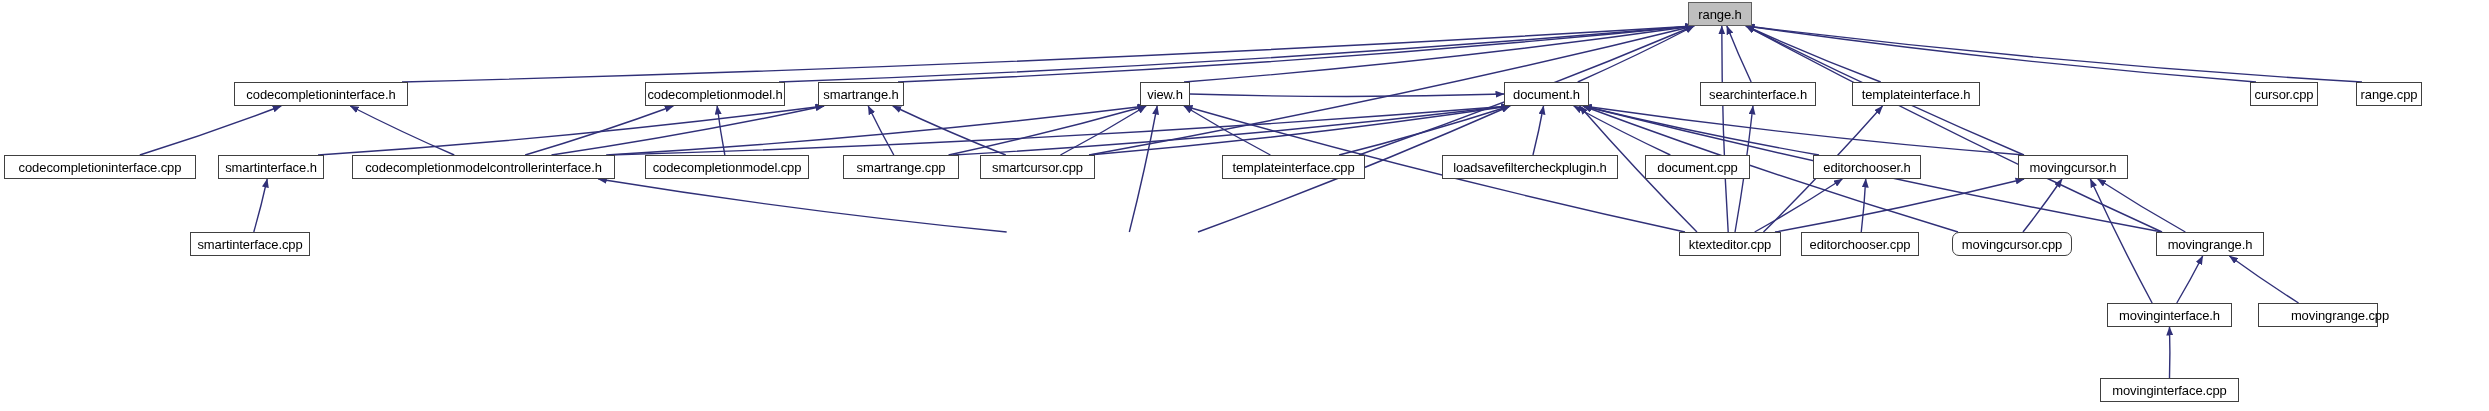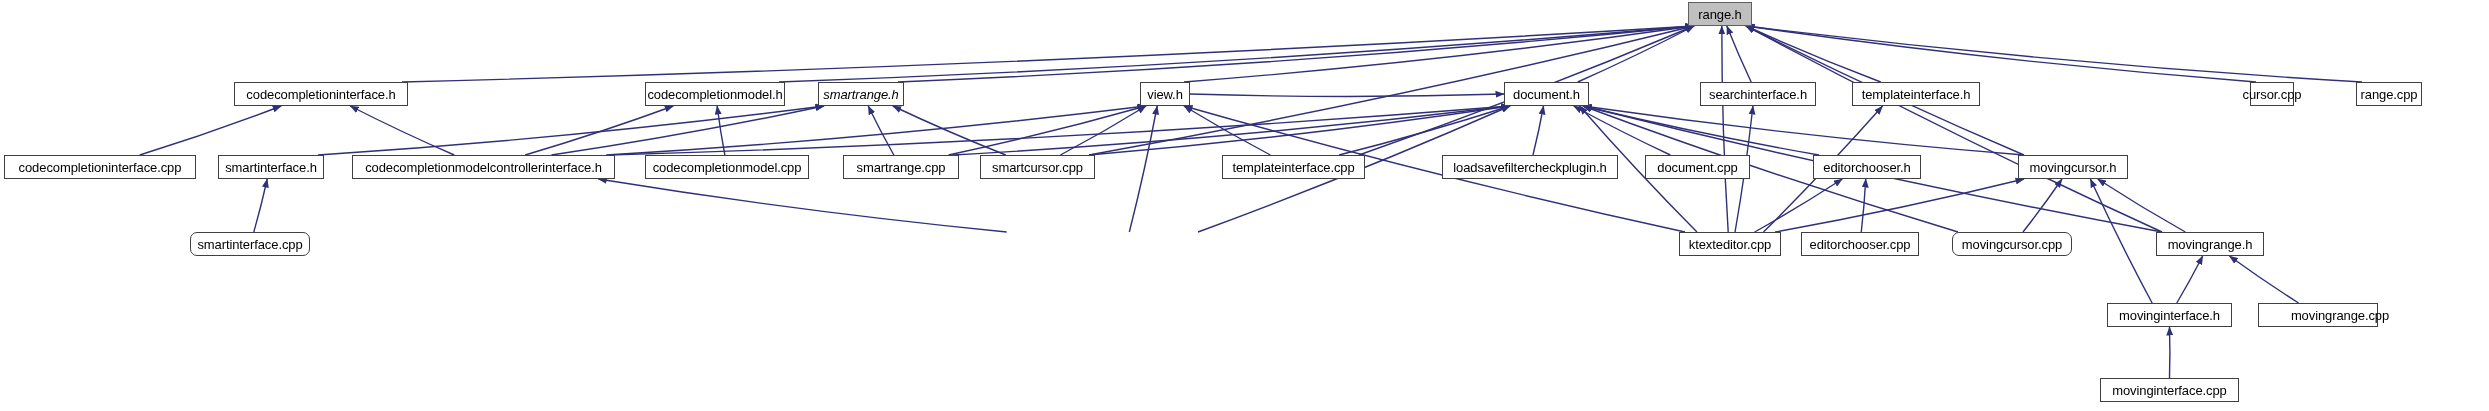--- a/index.html
+++ b/index.html
@@ -123,36 +123,36 @@
   <div id="node-layer">
       <div class="node root" style="left: 1688px; top: 2px; width: 64px;">
         <span class="node-label">range.h</span>
       </div>
       <div class="node" style="left: 234px; top: 82px; width: 174px;">
         <span class="node-label">codecompletioninterface.h</span>
       </div>
       <div class="node" style="left: 645px; top: 82px; width: 140px;">
         <span class="node-label">codecompletionmodel.h</span>
       </div>
-      <div class="node" style="left: 818px; top: 82px; width: 86px; font-style: italic;">
+      <div class="node" style="left: 818px; top: 82px; width: 86px;">
         <span class="node-label">smartrange.h</span>
       </div>
       <div class="node" style="left: 1140px; top: 82px; width: 50px;">
         <span class="node-label">view.h</span>
       </div>
       <div class="node" style="left: 1504px; top: 82px; width: 85px;">
         <span class="node-label">document.h</span>
       </div>
       <div class="node" style="left: 1700px; top: 82px; width: 116px;">
         <span class="node-label">searchinterface.h</span>
       </div>
       <div class="node" style="left: 1852px; top: 82px; width: 128px;">
         <span class="node-label">templateinterface.h</span>
       </div>
-      <div class="node" style="left: 2250px; top: 82px; width: 44px;">
+      <div class="node" style="left: 2250px; top: 82px; width: 68px;">
         <span class="node-label">cursor.cpp</span>
       </div>
       <div class="node" style="left: 2356px; top: 82px; width: 66px;">
         <span class="node-label">range.cpp</span>
       </div>
       <div class="node" style="left: 4px; top: 155px; width: 192px;">
         <span class="node-label">codecompletioninterface.cpp</span>
       </div>
       <div class="node" style="left: 218px; top: 155px; width: 106px;">
         <span class="node-label">smartinterface.h</span>
@@ -177,21 +177,21 @@
       </div>
       <div class="node" style="left: 1645px; top: 155px; width: 105px;">
         <span class="node-label">document.cpp</span>
       </div>
       <div class="node" style="left: 1813px; top: 155px; width: 108px;">
         <span class="node-label">editorchooser.h</span>
       </div>
       <div class="node" style="left: 2018px; top: 155px; width: 110px;">
         <span class="node-label">movingcursor.h</span>
       </div>
-      <div class="node" style="left: 190px; top: 232px; width: 120px; border-radius: 7px;">
+      <div class="node" style="left: 190px; top: 232px; width: 120px;">
         <span class="node-label">smartinterface.cpp</span>
       </div>
       <div class="node" style="left: 1679px; top: 232px; width: 102px;">
         <span class="node-label">ktexteditor.cpp</span>
       </div>
       <div class="node" style="left: 1801px; top: 232px; width: 118px;">
         <span class="node-label">editorchooser.cpp</span>
       </div>
       <div class="node" style="left: 1952px; top: 232px; width: 120px; border-radius: 7px;">
         <span class="node-label">movingcursor.cpp</span>

